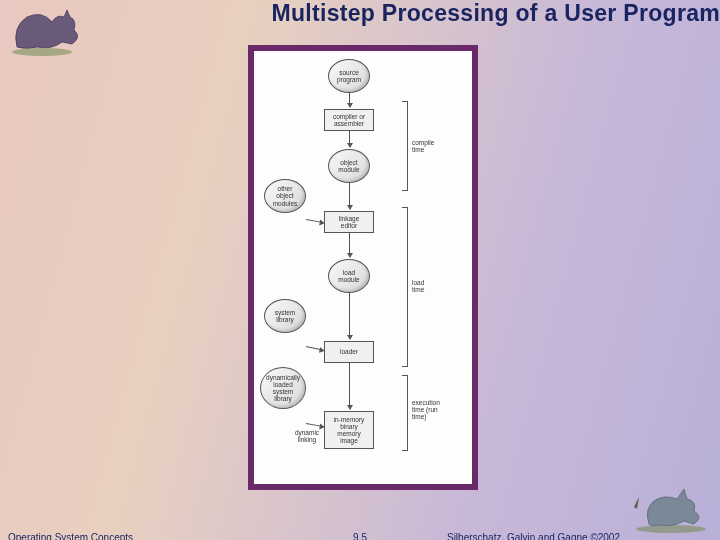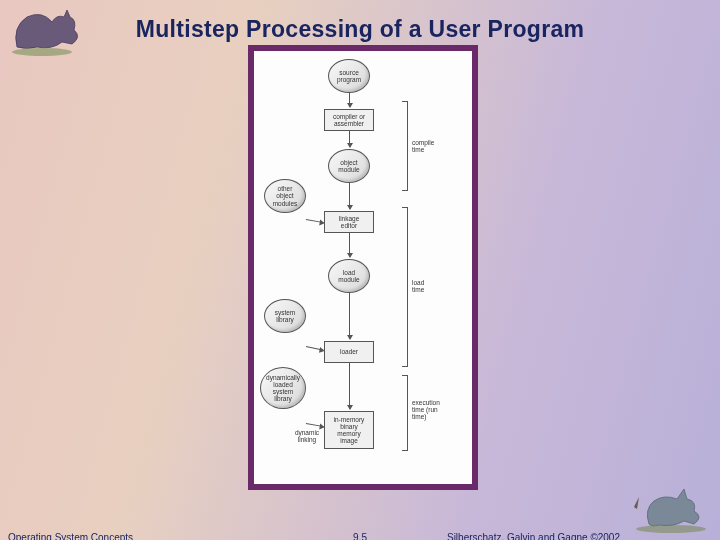--- a/index.html
+++ b/index.html
@@ -5,25 +5,25 @@
   * { box-sizing: border-box; margin: 0; padding: 0; }
   body {
     width: 720px;
     height: 540px;
     overflow: hidden;
     font-family: Arial, Helvetica, sans-serif;
     background: linear-gradient(105deg, #e8c8c0 0%, #e8d0c0 30%, #c8b8d8 70%, #b8b0d8 100%);
     position: relative;
   }
   .title {
-    text-align: center;
+    text-align: right;
     font-size: 23px;
     font-weight: bold;
     color: #1a2560;
-    padding-top: 16px;
+    padding-top: 0;
     letter-spacing: 0.3px;
   }
   .dino-top {
     position: absolute;
     top: 2px;
     left: 2px;
     width: 100px;
     height: 55px;
   }
   .dino-bottom {

